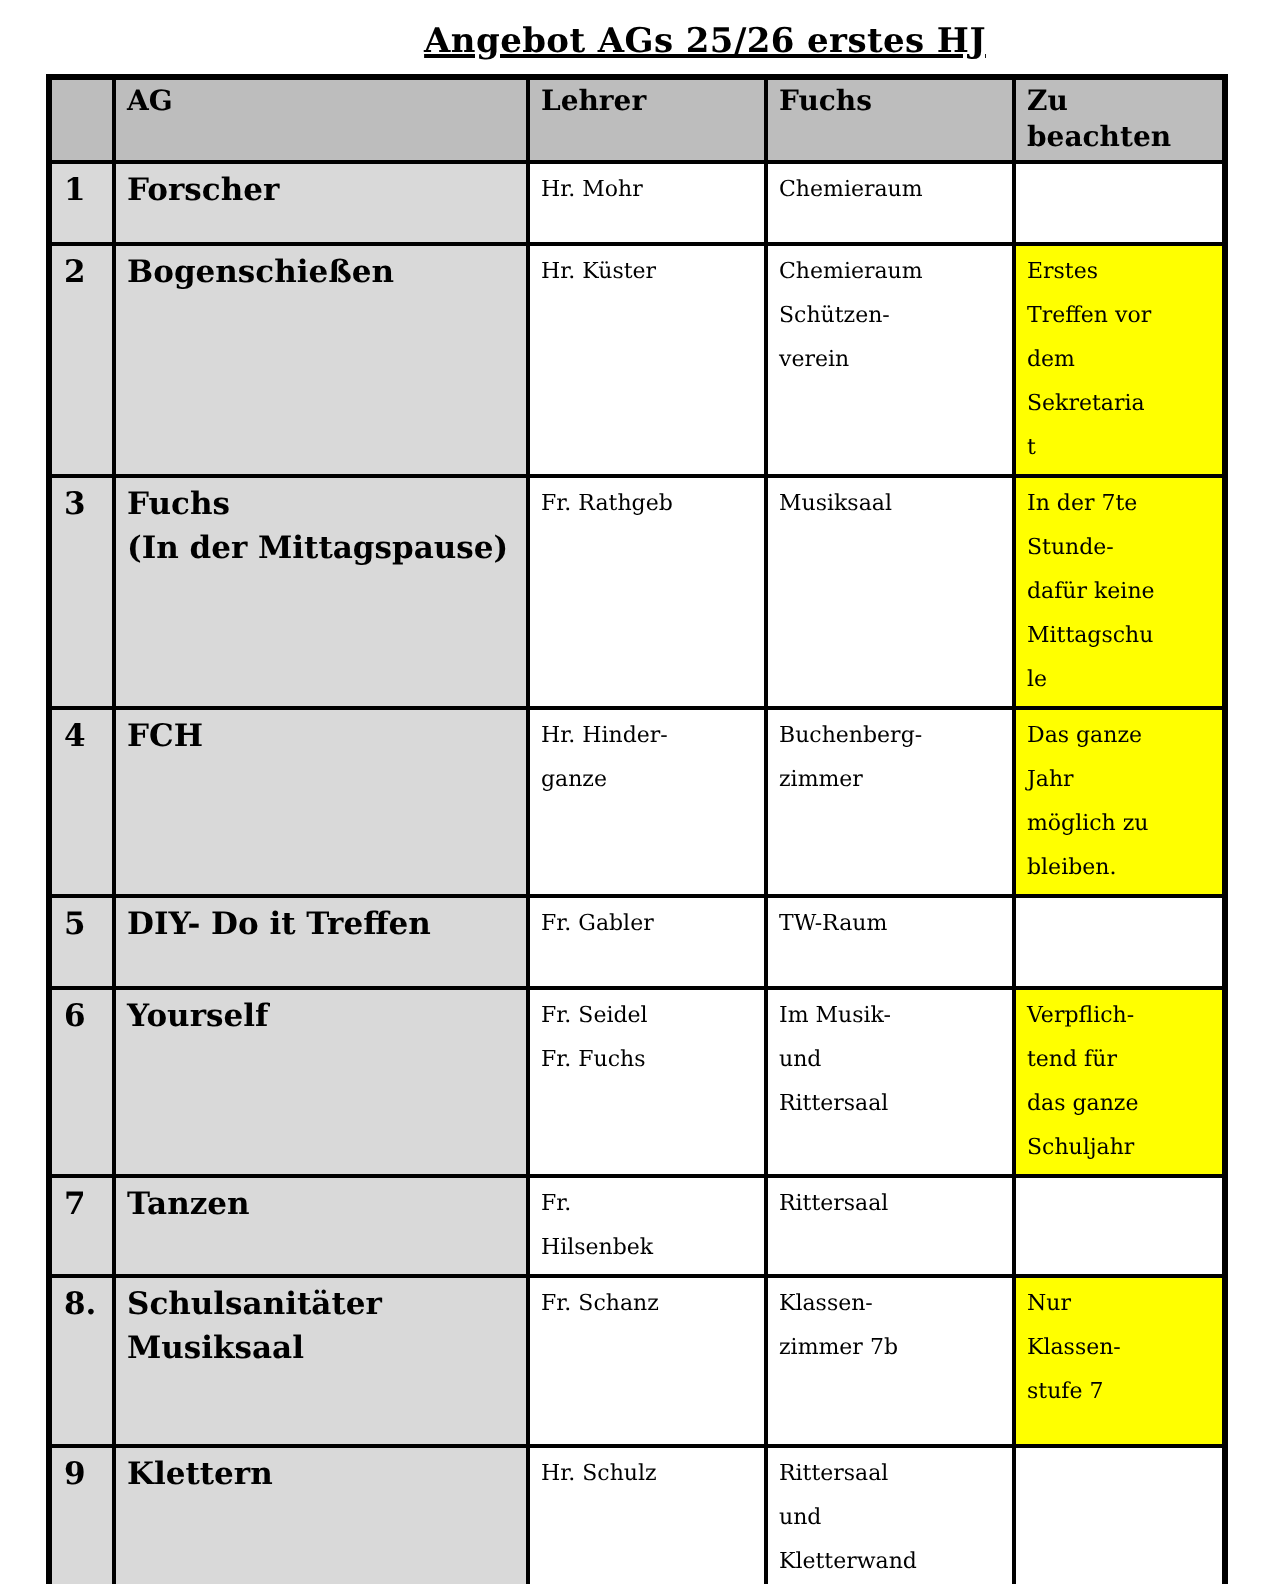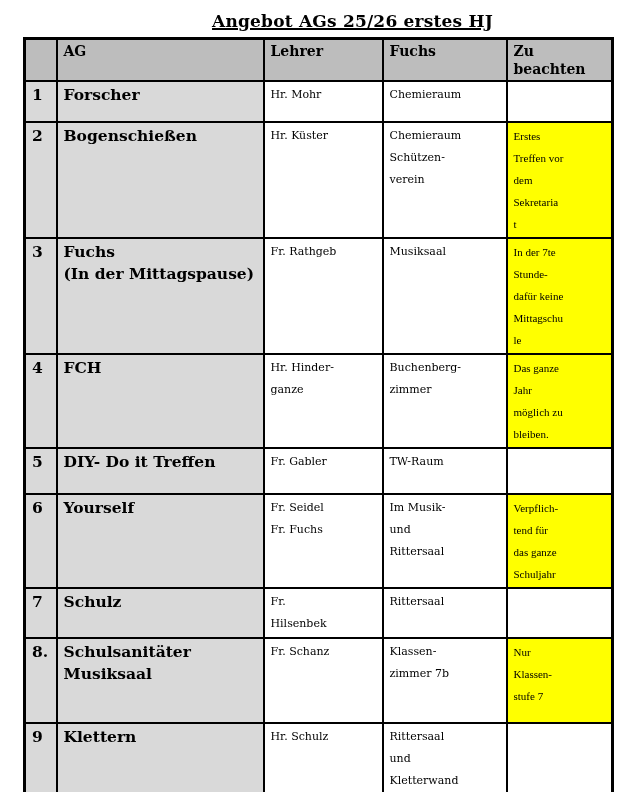--- a/index.html
+++ b/index.html
@@ -54,21 +54,20 @@
     padding: 2px 6px 2px 6px;
     white-space: pre-line;
   }
   td.c-num, td.c-ag {
     background: var(--label-col-bg, #d9d9d9);
     font-weight: bold;
     font-size: 15.5px;
   }
   td.c-hinweis.hl {
     background: var(--highlight-bg, #ffff00);
-    font-family: Liberation Serif, serif;
   }
   tr.hhead { height: 22px; }
   tr.r1 { height: 41px; }
   tr.r2 { height: 110px; }
   tr.r3 { height: 111px; }
   tr.r4 { height: 86px; }
   tr.r5 { height: 46px; }
   tr.r6 { height: 89px; }
   tr.r7 { height: 43px; }
   tr.r8 { height: 85px; }
@@ -157,21 +156,21 @@
         <td class="c-raum">Im Musik-
 und
 Rittersaal</td>
         <td class="c-hinweis hl">Verpflich-
 tend für
 das ganze
 Schuljahr</td>
       </tr>
       <tr class="r7">
         <td class="c-num">7</td>
-        <td class="c-ag">Schulz</td>
+        <td class="c-ag">Tanzen</td>
         <td class="c-lehrer">Fr.
 Hilsenbek</td>
         <td class="c-raum">Rittersaal</td>
         <td class="c-hinweis"></td>
       </tr>
       <tr class="r8">
         <td class="c-num">8.</td>
         <td class="c-ag">Schulsanitäter
 Musiksaal</td>
         <td class="c-lehrer">Fr. Schanz</td>

